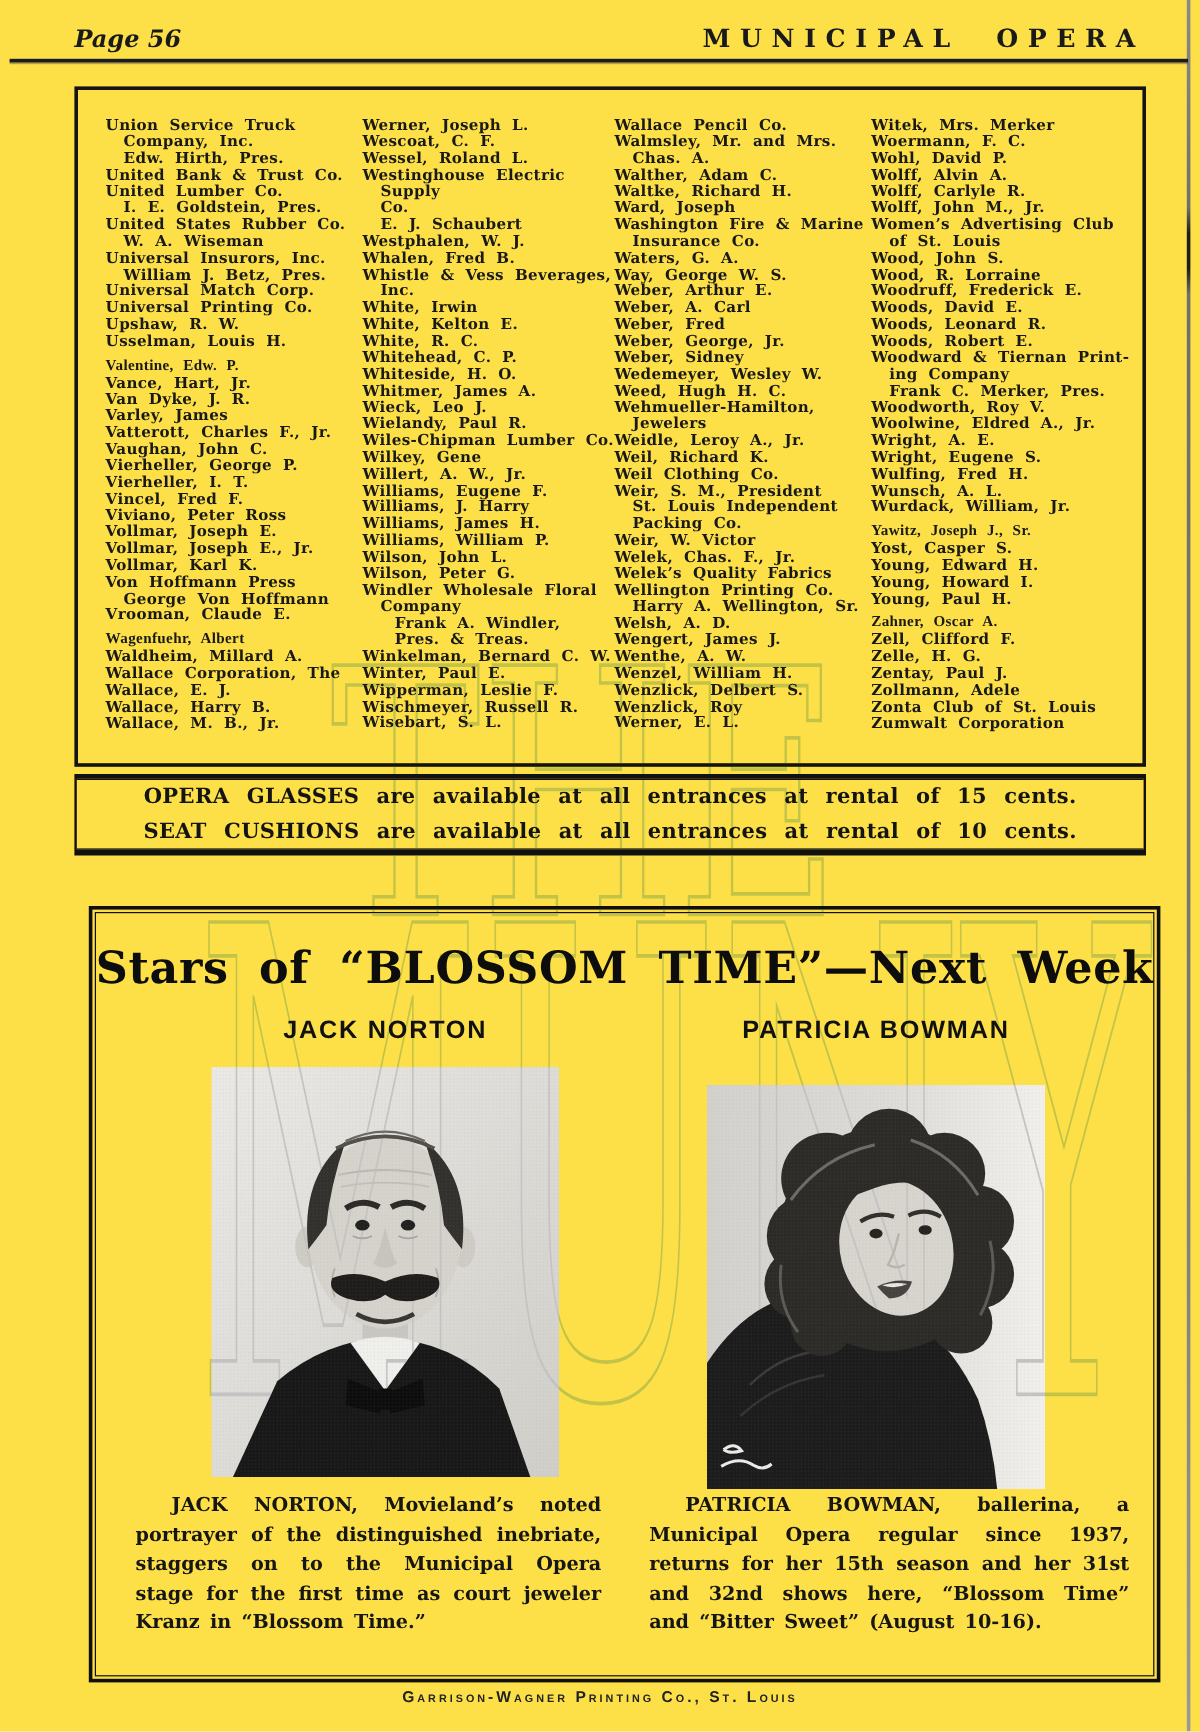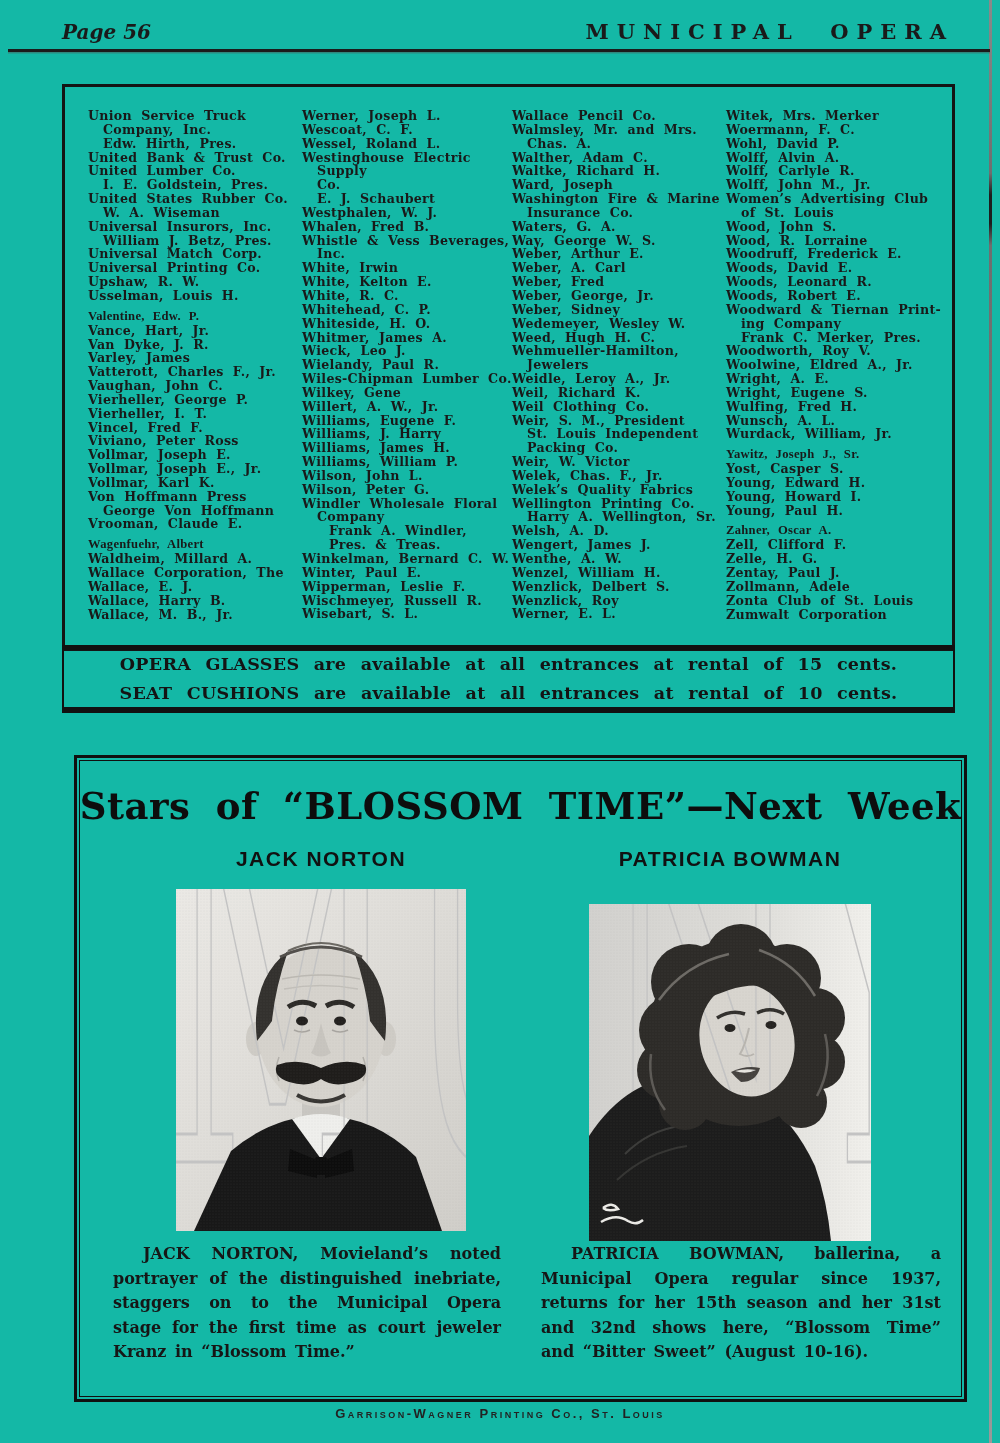--- a/index.html
+++ b/index.html
@@ -1,27 +1,27 @@
 <!DOCTYPE html>
 <html><head>
 <meta charset="utf-8">
 <style>
   html,body{margin:0;padding:0;}
-  .page{position:relative;width:1000px;height:1443px;background:#14b8a6;overflow:hidden;
+  .page{position:relative;width:1000px;height:1443px;background:#fde047;overflow:hidden;
         font-family:"DejaVu Serif",serif;color:#1a1a1a;}
   .page-edge{position:absolute;top:0;left:989px;width:2.5px;height:100%;
     background:linear-gradient(180deg,#8a8a8a 0%,#6f6f6f 12%,#1d1d1d 13.5%,#1d1d1d 15.5%,#6f6f6f 17%,#777 60%,#999 100%);}
   
   .page-label{position:absolute;left:62px;top:20px;font:italic 700 20px "DejaVu Serif",serif;}
   .masthead{position:absolute;right:46px;top:19px;font:700 21px "DejaVu Serif",serif;
             letter-spacing:8px;word-spacing:15px;white-space:nowrap;}
   .header-rule{position:absolute;left:8px;right:10px;top:49px;height:3px;background:#1b1b1b;
                box-shadow:0 1.5px 0 rgba(80,80,80,.45);}
   
-  .patrons-box{position:absolute;left:62px;top:84px;width:893px;height:567px;
+  .patrons-box{position:absolute;left:62px;top:72px;width:893px;height:567px;
                border:3px solid #141414;box-sizing:border-box;}
   .patrons-grid{display:grid;grid-template-columns:237px 210px 214px auto;padding-top:22px;}
   .pcol{box-sizing:border-box;}
   .pcol-1{padding-left:23px;}
   .pl{font:700 12.6px/13.85px "DejaVu Serif",serif;letter-spacing:.3px;word-spacing:4.5px;
       white-space:nowrap;color:#191919;}
   .pl.i1{padding-left:15px;}
   .pl.i2{padding-left:27px;}
   .pl.gap{margin-top:7px;font-family:Liberation Serif, serif;}
   

